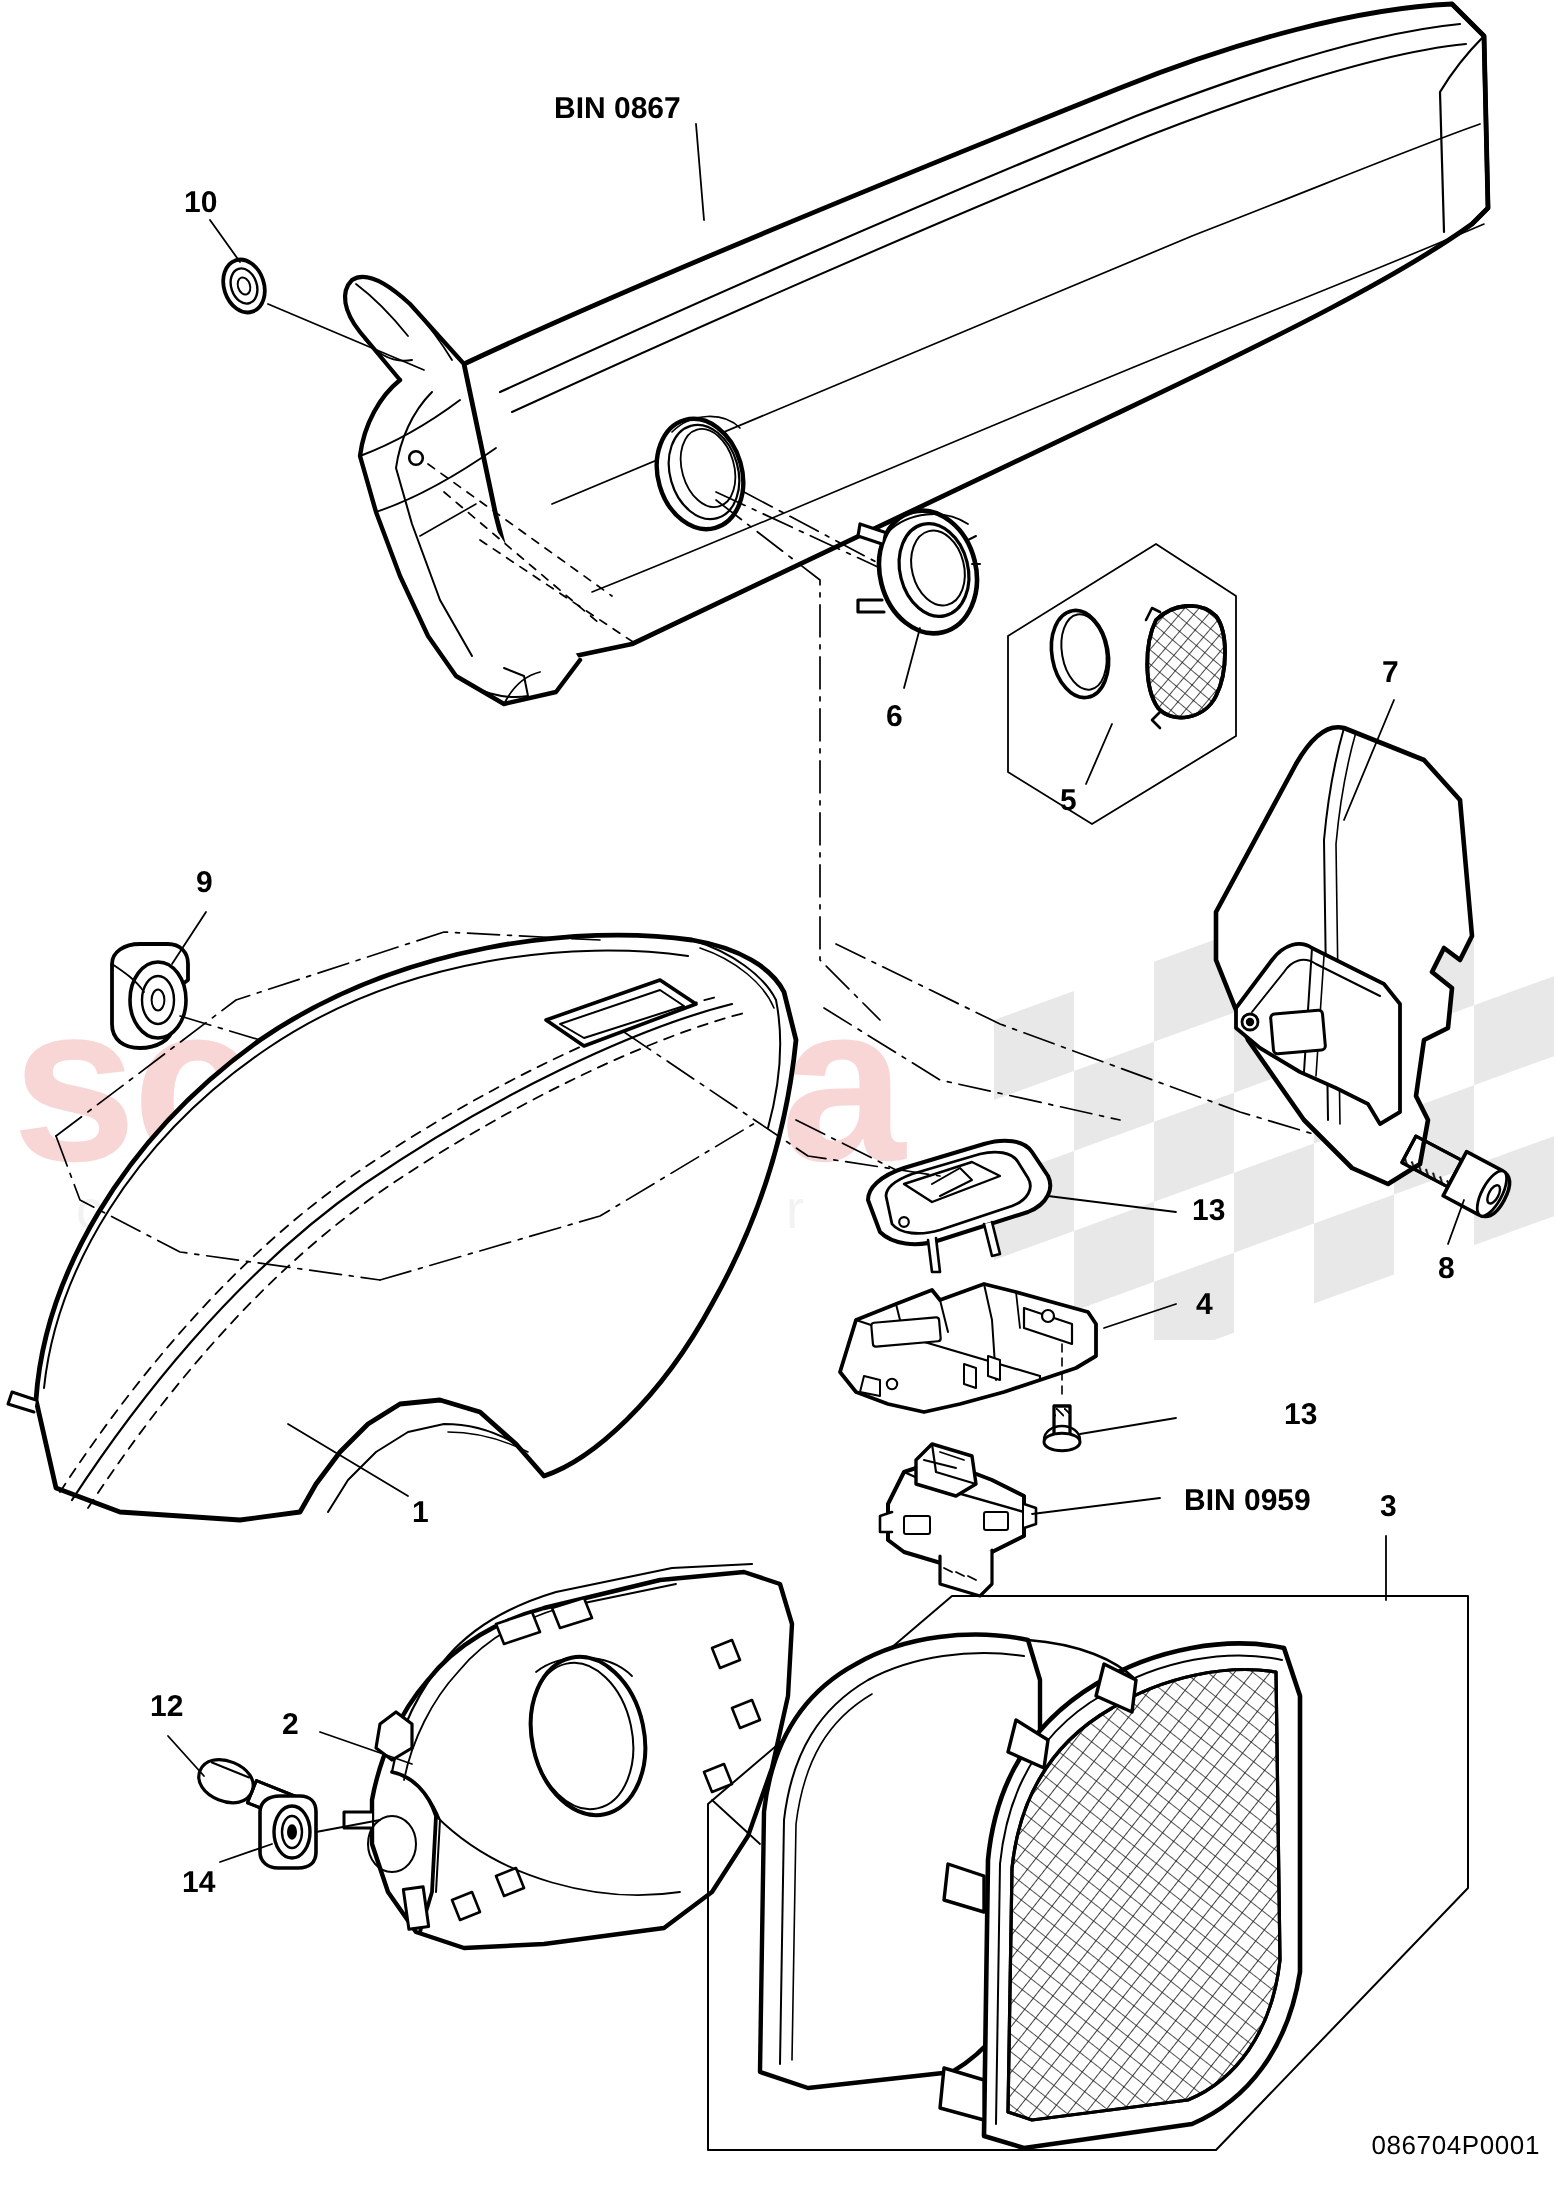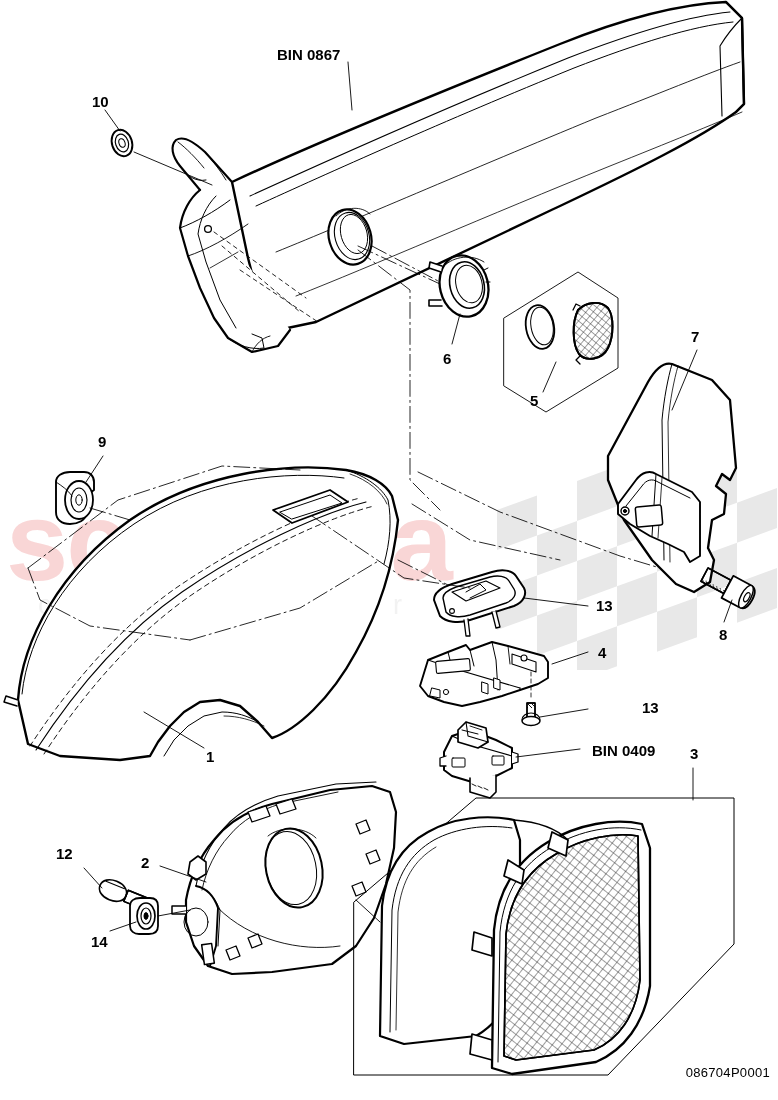--- a/index.html
+++ b/index.html
@@ -471,22 +471,22 @@
   <div class="lbl" style="left:92px;  top:94px;">10</div>
   <div class="lbl bin" style="left:277px; top:47px;">BIN 0867</div>
   <div class="lbl" style="left:443px; top:351px;">6</div>
   <div class="lbl" style="left:530px; top:393px;">5</div>
   <div class="lbl" style="left:691px; top:329px;">7</div>
   <div class="lbl" style="left:98px;  top:434px;">9</div>
   <div class="lbl" style="left:596px; top:598px;">13</div>
   <div class="lbl" style="left:719px; top:627px;">8</div>
   <div class="lbl" style="left:598px; top:645px;">4</div>
   <div class="lbl" style="left:598px; top:700px;margin-left:44px;">13</div>
-  <div class="lbl bin" style="left:592px; top:743px;">BIN 0409</div>
+  <div class="lbl bin" style="left:592px; top:743px;">BIN 0959</div>
   <div class="lbl" style="left:690px; top:746px;">3</div>
   <div class="lbl" style="left:206px; top:749px;">1</div>
   <div class="lbl" style="left:141px; top:855px;">2</div>
-  <div class="lbl" style="left:56px;  top:846px;">12</div>
+  <div class="lbl" style="left:75px;  top:846px;">12</div>
   <div class="lbl" style="left:91px;  top:934px;">14</div>
 
   <div id="code">086704P0001</div>
 
 </div>
 
 </body></html>

